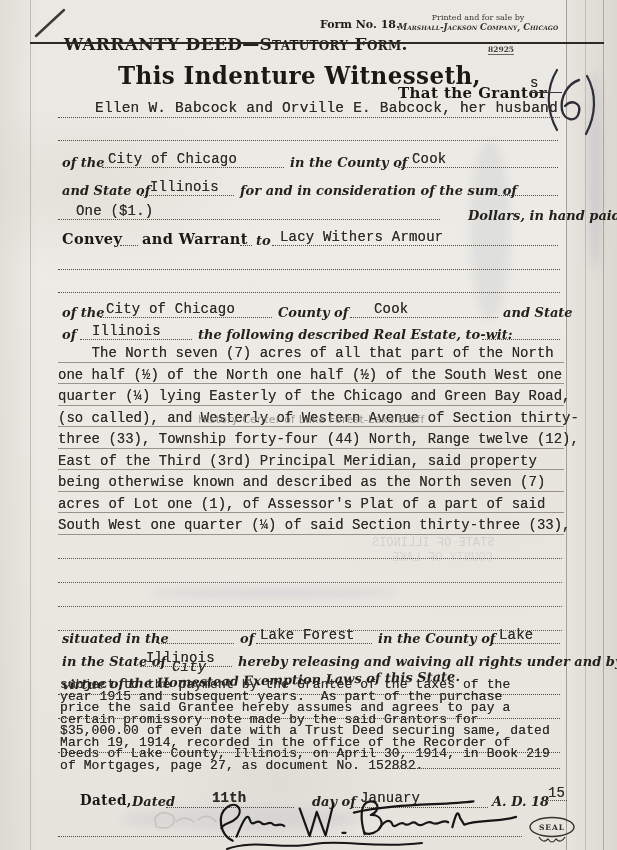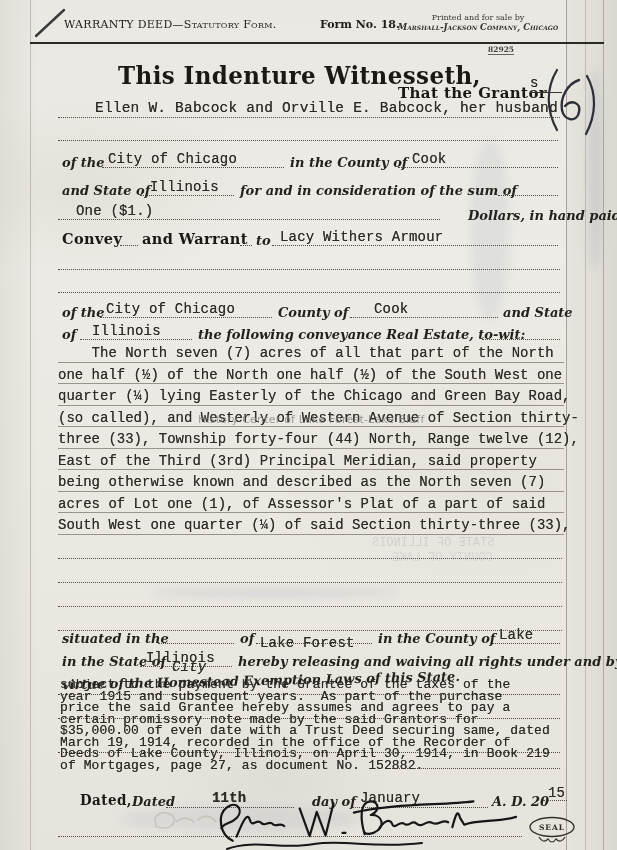--- a/index.html
+++ b/index.html
@@ -59,21 +59,21 @@
   <svg style="left:28px;top:6px;" width="42" height="34" viewBox="0 0 42 34">
     <path d="M8,30 L36,4" stroke="#3a3a3a" stroke-width="2.4" fill="none" stroke-linecap="round"></path>
   </svg>
 
   <svg style="left:541px;top:60px;" width="62" height="84" viewBox="0 0 62 84" title="( 6 )">
     <path d="M16,10 C5,28 5,50 16,70" stroke="#2e2e38" stroke-width="2.2" fill="none" stroke-linecap="round"></path>
     <path d="M46,16 C56,34 55,55 45,74" stroke="#2e2e38" stroke-width="2.2" fill="none" stroke-linecap="round"></path>
     <path d="M38,20 C26,24 19,38 21,50 C23,61 36,63 38,52 C40,43 31,39 24,46" stroke="#2e2e38" stroke-width="2.4" fill="none" stroke-linecap="round"></path>
   </svg>
 
-  <div class="abs hdr-sc" style="left:64px;top:18px;font-weight:400;font-size:11px;letter-spacing:.3px;">WARRANTY DEED—Statutory Form.</div>
+  <div class="abs hdr-sc" style="left:64px;top:34px;font-weight:700;font-size:17px;letter-spacing:.3px;">WARRANTY DEED—Statutory Form.</div>
   <div class="abs" style="left:320px;top:18px;font-weight:700;font-size:11px;text-align:right;">Form No. 18.</div>
   <div class="abs" style="left:392px;top:13px;width:172px;text-align:center;">
     <div style="font-size:8px;color:#3a3733;">Printed and for sale by</div>
     <div class="hdr-sc" style="font-size:8.5px;font-weight:700;color:#34312d;font-style:italic;">Marshall-Jackson Company, Chicago</div>
   </div>
   <div class="abs" style="left:30px;top:42px;width:574px;height:2px;background:#2b2925;"></div>
   <div class="abs" style="left:488px;top:45px;font-size:7.5px;font-weight:700;color:#44403a;border-bottom:1px solid rgba(68,64,58,.8);">82925</div>
 
   <div class="bl" style="left:118px;top:62px;font-size:23px;">This Indenture Witnesseth,</div>
   <div class="bl" style="left:398px;top:84px;font-size:15px;">That the Grantor</div>
@@ -116,21 +116,21 @@
   <div class="typed" style="left:106px;top:302px;">City of Chicago</div>
   <div class="rule" style="left:100px;top:317px;width:172px;"></div>
   <div class="lbl" style="left:278px;top:305px;">County of</div>
   <div class="typed" style="left:374px;top:302px;">Cook</div>
   <div class="rule" style="left:350px;top:317px;width:148px;"></div>
   <div class="lbl" style="left:503px;top:305px;">and State</div>
 
   <div class="lbl" style="left:62px;top:327px;">of</div>
   <div class="typed" style="left:92px;top:324px;">Illinois</div>
   <div class="rule" style="left:80px;top:339px;width:112px;"></div>
-  <div class="lbl heavy" style="left:198px;top:327px;">the following conveyance Real Estate, to-wit:</div>
+  <div class="lbl heavy" style="left:198px;top:327px;">the following described Real Estate, to-wit:</div>
   <div class="rule" style="left:482px;top:339px;width:78px;"></div>
 
   <div class="dwrap">
     <div class="dline">    The North seven (7) acres of all that part of the North</div>
     <div class="dline">one half (½) of the North one half (½) of the South West one</div>
     <div class="dline">quarter (¼) lying Easterly of the Chicago and Green Bay Road,</div>
     <div class="dline">(so called), and Westerly of Western Avenue of Section thirty-</div>
     <div class="dline">three (33), Township forty-four (44) North, Range twelve (12),</div>
     <div class="dline">East of the Third (3rd) Principal Meridian, said property</div>
     <div class="dline">being otherwise known and described as the North seven (7)</div>
@@ -144,21 +144,21 @@
     <div class="bline"></div>
     <div class="bline"></div>
     <div class="bline"></div>
     <div class="bline"></div>
   </div>
 
   <div class="lbl heavy" style="left:62px;top:631px;">situated in the</div>
   <div class="typed" style="left:172px;top:660px;font-style:italic;">City</div>
   <div class="rule" style="left:158px;top:643px;width:76px;"></div>
   <div class="lbl" style="left:240px;top:631px;">of</div>
-  <div class="typed" style="left:260px;top:628px;margin-top:8px;">Lake Forest</div>
+  <div class="typed" style="left:260px;top:628px;">Lake Forest</div>
   <div class="rule" style="left:256px;top:643px;width:116px;"></div>
   <div class="lbl heavy" style="left:378px;top:631px;">in the County of</div>
   <div class="typed" style="left:499px;top:628px;">Lake</div>
   <div class="rule" style="left:492px;top:643px;width:68px;"></div>
 
   <div class="lbl heavy" style="left:62px;top:654px;">in the State of</div>
   <div class="typed" style="left:146px;top:651px;">Illinois</div>
   <div class="rule" style="left:140px;top:666px;width:92px;"></div>
   <div class="lbl heavy" style="left:238px;top:654px;">hereby releasing and waiving all rights under and by</div>
 
@@ -178,21 +178,21 @@
   <div class="rule" style="left:58px;top:752px;width:502px;"></div>
   <div class="rule" style="left:392px;top:768px;width:168px;"></div>
 
   <div class="bl" style="left:80px;top:792px;font-size:13.5px;">Dated,</div>
   <div class="lbl" style="left:132px;top:794px;">Dated</div>
   <div class="typed" style="left:212px;top:791px;font-weight:bold;">11th</div>
   <div class="rule" style="left:166px;top:807px;width:128px;"></div>
   <div class="lbl" style="left:312px;top:794px;">day of</div>
   <div class="typed" style="left:360px;top:791px;">January</div>
   <div class="rule" style="left:352px;top:807px;width:136px;"></div>
-  <div class="lbl" style="left:492px;top:794px;">A. D. 20</div>
+  <div class="lbl" style="left:492px;top:794px;">A. D. 18</div>
   <div class="typed" style="left:548px;top:786px;">15</div>
   <div class="rule" style="left:543px;top:800px;width:24px;"></div>
 
   <svg style="left:148px;top:808px;opacity:.3;" width="74" height="26" viewBox="0 0 74 26">
     <path d="M8,16 C4,8 14,2 22,6 C30,10 26,20 16,20 C10,20 6,18 8,16 M28,14 C34,8 42,10 46,14 M50,12 C56,6 64,8 68,14" stroke="#8f957f" stroke-width="1.6" fill="none" stroke-linecap="round"></path>
   </svg>
 
   <div class="rule" style="left:58px;top:836px;width:464px;"></div>
 
   <svg style="left:212px;top:792px;transform:rotate(-2deg);" width="316" height="52" viewBox="0 0 316 52" title="Ellen W. Babcock">

